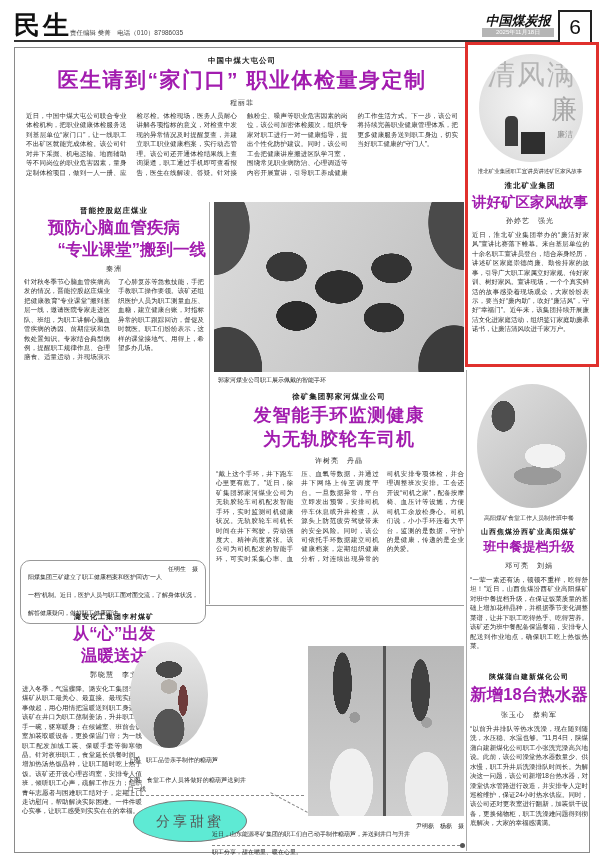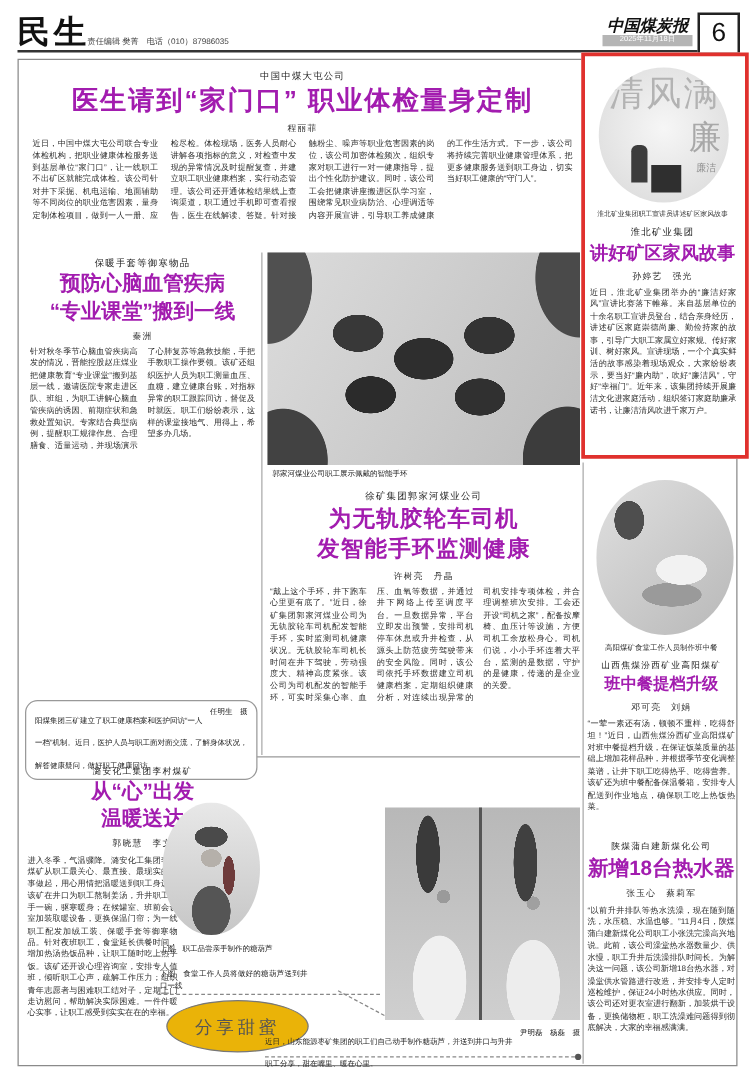--- a/index.html
+++ b/index.html
@@ -1,20 +1,20 @@
 <!DOCTYPE html>
 <html><head>
 <meta charset="utf-8">
 <style>
   html,body{margin:0;padding:0;background:#fff;}
   body{font-family:"Liberation Sans","DejaVu Sans",sans-serif;color:#111;}
   #page{position:relative;width:604px;height:865px;background:#fff;overflow:hidden;}
   .abs{position:absolute;}
   .ctr{text-align:center;}
-  .kicker{font-size:7.5px;font-weight:normal;color:#222;letter-spacing:1px;}
+  .kicker{font-size:7.5px;font-weight:bold;color:#222;letter-spacing:1px;}
   .byline{font-size:7px;color:#333;letter-spacing:1px;}
   .bodytxt{font-size:6.5px;line-height:1.45;color:#2e2e2e;text-align:justify;word-break:break-all;}
   .hl{font-weight:bold;color:#a21caf;}
   .rule-h{background:#999;height:1px;}
   .rule-v{background:#aaa;width:1px;}
   .photo{background:#ccc;overflow:hidden;}
   .circle{border-radius:50%;}
   .cap{font-size:6px;color:#222;line-height:1.5;text-align:justify;word-break:break-all;}
   .credit{float:right;font-size:6px;color:#222;padding-left:6px;}
   .capbox{border:1px solid #999;border-radius:10px;padding:4px 7px;background:#fff;}
@@ -35,24 +35,24 @@
 
   <div class="abs ctr kicker" style="left:24px;top:56px;width:436px;">中国中煤大屯公司</div>
   <div class="abs ctr hl" style="left:24px;top:66px;width:436px;font-size:21px;letter-spacing:1.5px;">医生请到“家门口” 职业体检量身定制</div>
   <div class="abs ctr byline" style="left:24px;top:98px;width:436px;">程丽菲</div>
   <div class="abs bodytxt" style="left:26px;top:111px;width:432px;height:86px;column-count:4;column-gap:10px;">近日，中国中煤大屯公司联合专业体检机构，把职业健康体检服务送到基层单位“家门口”，让一线职工不出矿区就能完成体检。该公司针对井下采掘、机电运输、地面辅助等不同岗位的职业危害因素，量身定制体检项目，做到一人一册、应检尽检。体检现场，医务人员耐心讲解各项指标的意义，对检查中发现的异常情况及时提醒复查，并建立职工职业健康档案，实行动态管理。该公司还开通体检结果线上查询渠道，职工通过手机即可查看报告，医生在线解读、答疑。针对接触粉尘、噪声等职业危害因素的岗位，该公司加密体检频次，组织专家对职工进行一对一健康指导，提出个性化防护建议。同时，该公司工会把健康讲座搬进区队学习室，围绕常见职业病防治、心理调适等内容开展宣讲，引导职工养成健康的工作生活方式。下一步，该公司将持续完善职业健康管理体系，把更多健康服务送到职工身边，切实当好职工健康的“守门人”。</div>
 
   <div class="abs rule-v" style="left:209px;top:202px;height:402px;"></div>
   <div class="abs rule-v" style="left:466px;top:370px;height:481px;"></div>
   <div class="abs rule-h" style="left:22px;top:605px;width:442px;"></div>
 
-  <div class="abs ctr kicker" style="left:22px;top:206px;width:184px;">保暖手套等御寒物品</div>
+  <div class="abs ctr kicker" style="left:22px;top:206px;width:184px;">晋能控股赵庄煤业</div>
   <div class="abs ctr hl" style="left:22px;top:216px;width:184px;font-size:16.5px;line-height:1.35;">
     <span style="display:block;">预防心脑血管疾病</span>
-    <span style="display:block;">“专业课堂”搬到一线</span>
+    <span style="display:block;text-align:right;">“专业课堂”搬到一线</span>
   </div>
   <div class="abs ctr byline" style="left:22px;top:264px;width:184px;">秦洲</div>
   <div class="abs bodytxt" style="left:24px;top:277px;width:180px;height:116px;column-count:2;column-gap:8px;">针对秋冬季节心脑血管疾病高发的情况，晋能控股赵庄煤业把健康教育“专业课堂”搬到基层一线，邀请医院专家走进区队、班组，为职工讲解心脑血管疾病的诱因、前期症状和急救处置知识。专家结合典型病例，提醒职工规律作息、合理膳食、适量运动，并现场演示了心肺复苏等急救技能，手把手教职工操作要领。该矿还组织医护人员为职工测量血压、血糖，建立健康台账，对指标异常的职工跟踪回访，督促及时就医。职工们纷纷表示，这样的课堂接地气、用得上，希望多办几场。</div>
 
   <div class="abs capbox" style="left:20px;top:560px;width:170px;">
     <span class="credit">任明生　摄</span>
     <span class="cap">阳煤集团三矿建立了职工健康档案和医护回访“一人一档”机制。近日，医护人员与职工面对面交流，了解身体状况，解答健康疑问，做好职工健康回访。</span>
   </div>
 
   <div class="abs ctr kicker" style="left:22px;top:612px;width:184px;font-size:7px;">潞安化工集团李村煤矿</div>
@@ -72,38 +72,38 @@
          radial-gradient(ellipse 34px 25px at 68% 68%, #303030 59%, transparent 60%),
          radial-gradient(ellipse 60px 80px at 0% 15%, #505050 59%, transparent 60%),
          radial-gradient(ellipse 60px 80px at 100% 12%, #4a4a4a 59%, transparent 60%),
          radial-gradient(ellipse 60px 70px at 5% 98%, #424242 59%, transparent 60%),
          radial-gradient(ellipse 60px 70px at 96% 97%, #3c3c3c 59%, transparent 60%),
          linear-gradient(120deg, #dcdcdc, #bdbdbd);"></div>
   <div class="abs cap" style="left:218px;top:376px;width:246px;">郭家河煤业公司职工展示佩戴的智能手环</div>
 
   <div class="abs ctr kicker" style="left:216px;top:392px;width:246px;">徐矿集团郭家河煤业公司</div>
   <div class="abs ctr hl" style="left:216px;top:403px;width:246px;font-size:18px;line-height:1.35;letter-spacing:1px;">
+    <span style="display:block;">发智能手环监测健康</span>
     <span style="display:block;">为无轨胶轮车司机</span>
-    <span style="display:block;">发智能手环监测健康</span>
   </div>
   <div class="abs ctr byline" style="left:216px;top:456px;width:246px;">许树亮　丹晶</div>
   <div class="abs bodytxt" style="left:216px;top:469px;width:248px;height:132px;column-count:3;column-gap:8px;">“戴上这个手环，井下跑车心里更有底了。”近日，徐矿集团郭家河煤业公司为无轨胶轮车司机配发智能手环，实时监测司机健康状况。无轨胶轮车司机长时间在井下驾驶，劳动强度大、精神高度紧张。该公司为司机配发的智能手环，可实时采集心率、血压、血氧等数据，并通过井下网络上传至调度平台。一旦数据异常，平台立即发出预警，安排司机停车休息或升井检查，从源头上防范疲劳驾驶带来的安全风险。同时，该公司依托手环数据建立司机健康档案，定期组织健康分析，对连续出现异常的司机安排专项体检，并合理调整班次安排。工会还开设“司机之家”，配备按摩椅、血压计等设施，方便司机工余放松身心。司机们说，小小手环连着大平台，监测的是数据，守护的是健康，传递的是企业的关爱。</div>
 
   <div class="abs photo circle" style="left:130px;top:642px;width:78px;height:106px;
        background:
          radial-gradient(ellipse 22px 14px at 50% 26%, #4a4a4a 59%, transparent 60%),
          radial-gradient(ellipse 14px 12px at 50% 42%, #b5b0aa 59%, transparent 60%),
          radial-gradient(ellipse 26px 34px at 50% 82%, #555 59%, transparent 60%),
          radial-gradient(ellipse 8px 26px at 68% 55%, #6e3b3b 59%, transparent 60%),
          linear-gradient(180deg, #e8e8e8, #c6c6c6);"></div>
   <div class="abs cap" style="left:128px;top:756px;width:112px;">上图　职工品尝亲手制作的糖葫芦</div>
   <div class="abs cap" style="left:128px;top:776px;width:118px;">下图　食堂工作人员将做好的糖葫芦送到井口一线</div>
   <div class="abs" style="left:126px;top:795px;width:178px;border-top:1px dashed #888;"></div>
   <div class="abs" style="left:268px;top:802px;width:42px;border-top:1px dashed #888;transform:rotate(28deg);"></div>
-  <div class="abs ctr" style="left:133px;top:800px;width:112px;height:40px;border:1px solid #777;border-radius:50%;font-size:14px;line-height:40px;letter-spacing:3px;color:#555;background:#eab308;">分享甜蜜</div>
+  <div class="abs ctr" style="left:133px;top:800px;width:112px;height:40px;border:1px solid #777;border-radius:50%;font-size:14px;line-height:40px;letter-spacing:3px;color:#555;background:#5eead4;">分享甜蜜</div>
 
   <div class="abs photo" style="left:308px;top:646px;width:156px;height:170px;
        background:
          radial-gradient(ellipse 16px 52px at 22% 22%, #3a3a3a 59%, transparent 60%),
          radial-gradient(ellipse 16px 52px at 72% 26%, #404040 59%, transparent 60%),
          radial-gradient(ellipse 9px 9px at 30% 42%, #9a9a9a 59%, transparent 60%),
          radial-gradient(ellipse 9px 9px at 76% 45%, #a0a0a0 59%, transparent 60%),
          radial-gradient(ellipse 36px 62px at 28% 82%, #f0f0f0 59%, transparent 60%),
          radial-gradient(ellipse 36px 62px at 76% 84%, #ededed 59%, transparent 60%),
          linear-gradient(90deg, transparent 0 48%, #555 48% 50%, transparent 50%),

